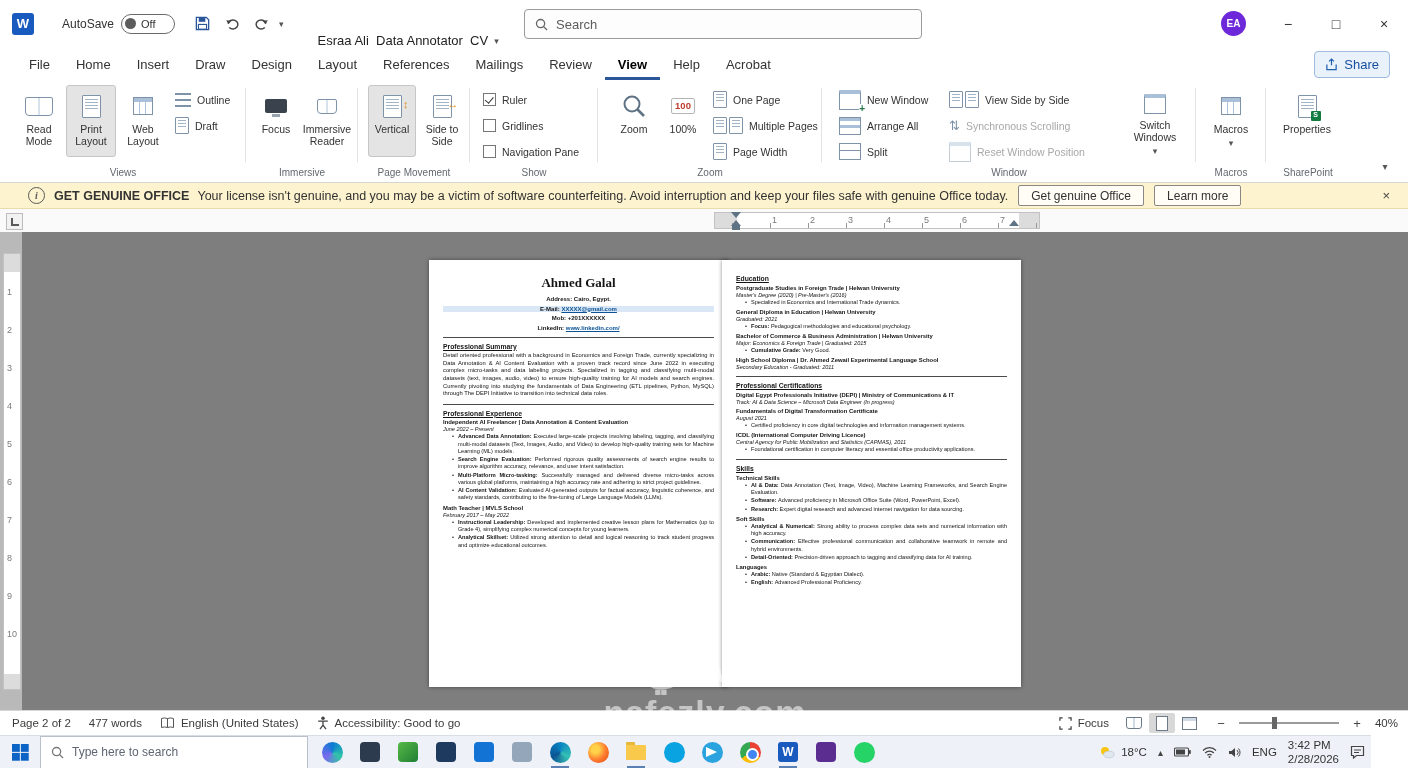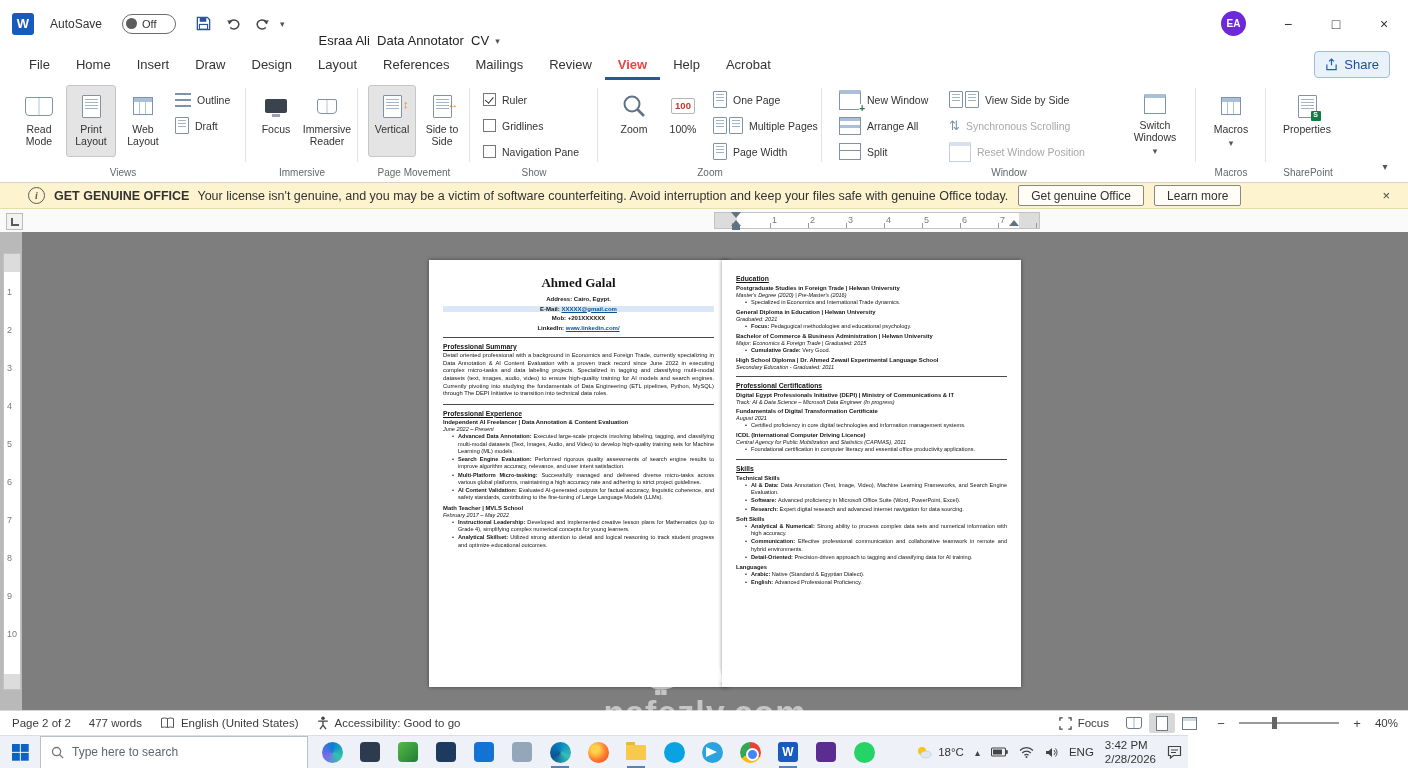--- a/index.html
+++ b/index.html
@@ -4,39 +4,39 @@
 <style>
   html,body{margin:0;padding:0;}
   body{width:1408px;height:768px;overflow:hidden;position:relative;background:#fff;
        font-family:"Liberation Sans",sans-serif;color:#252525;-webkit-font-smoothing:antialiased;}
   svg{display:block;}
 
   
   #titlebar{position:absolute;top:0;left:0;width:1408px;height:47px;background:#fff;display:flex;align-items:center;}
   .word-logo{width:22px;height:22px;margin-left:12px;background:#185abd;border-radius:3px;color:#fff;
              font-weight:bold;font-size:13px;display:flex;align-items:center;justify-content:center;}
-  .autosave{display:flex;align-items:center;gap:20px;margin-left:16px;font-size:12px;color:#333;}
+  .autosave{display:flex;align-items:center;gap:7px;margin-left:28px;font-size:12px;color:#333;}
   .toggle{width:46px;height:18px;border:1px solid #6a6a6a;border-radius:10px;display:flex;align-items:center;
           gap:5px;padding:0 3px;font-size:11px;color:#333;background:#fff;cursor:pointer;}
   .knob{width:11px;height:11px;border-radius:50%;background:#5c5c5c;}
   .qat{display:flex;align-items:center;gap:4px;margin-left:14px;}
   .qbtn{width:26px;height:26px;display:flex;align-items:center;justify-content:center;border-radius:3px;}
   .chev{font-size:9px;color:#555;}
   .doc-title-box{display:flex;align-items:center;gap:6px;margin-left:34px;font-size:13px;color:#222;margin-top:34px;}
   .tb-search{position:absolute;left:524px;top:9px;width:376px;height:28px;border:1px solid #9a9a9a;border-radius:4px;
              background:#fdfdfd;display:flex;align-items:center;gap:8px;padding:0 10px;font-size:13px;color:#5c5c5c;}
   .avatar{position:absolute;left:1221px;top:11px;width:25px;height:25px;border-radius:50%;background:#6d28d9;color:#fff;
           font-size:10px;display:flex;align-items:center;justify-content:center;font-weight:bold;}
   .winbtns{position:absolute;right:0;top:0;height:47px;display:flex;}
   .winbtn{width:48px;height:47px;display:flex;align-items:center;justify-content:center;font-size:14px;color:#333;}
 
   
   #menubar{position:absolute;top:47px;left:0;width:1408px;height:33px;background:#fff;display:flex;align-items:flex-end;padding-left:16px;box-sizing:border-box;}
   .tab{font-size:13px;color:#333;padding:7px 13px 8px;cursor:pointer;}
-  .tab.active{color:#ef4444;box-shadow:inset 0 -3px 0 #2b579a;font-weight:bold;}
+  .tab.active{color:#000000;box-shadow:inset 0 -3px 0 #2b579a;font-weight:bold;}
   .share-btn{position:absolute;right:18px;top:4px;height:25px;border:1px solid #9fbce0;border-radius:4px;background:#e9f1fb;
              display:flex;align-items:center;gap:6px;padding:0 10px;font-size:13px;color:#174f9e;}
 
   
   #ribbon{position:absolute;top:80px;left:0;width:1408px;height:103px;background:#fff;border-bottom:1px solid #d4d4d4;box-sizing:border-box;}
   .rgroup{position:absolute;top:0;height:102px;}
   .glabel{position:absolute;bottom:4px;left:0;right:0;text-align:center;font-size:10px;color:#63686e;}
   .gsep{position:absolute;right:0;top:8px;bottom:20px;width:1px;background:#e3e3e3;}
   .rlb{position:absolute;top:5px;height:72px;display:flex;flex-direction:column;align-items:center;padding-top:6px;
        gap:3px;font-size:10.5px;line-height:1.15;text-align:center;color:#333;border:1px solid transparent;border-radius:3px;box-sizing:border-box;}
@@ -145,21 +145,21 @@
   .vicon{width:26px;height:20px;display:flex;align-items:center;justify-content:center;border-radius:2px;}
   .vicon.active{background:#d8d8d8;}
   .vpage{width:10px;height:13px;background:#fff;border:1px solid #6d7b88;}
   .vbook{width:14px;height:10px;border:1px solid #6d7b88;border-radius:1px 1px 3px 3px;background:linear-gradient(to right,#fff 46%,#cfdae4 46% 54%,#fff 54%);}
   .vweb{width:13px;height:11px;border:1px solid #6d7b88;background:linear-gradient(to bottom,#cfdae4 0 3px,#fff 3px);}
   .zoom-track{width:100px;height:2px;background:#9a9a9a;position:relative;}
   .zoom-thumb{position:absolute;left:33px;top:-5px;width:5px;height:12px;background:#666;}
   .zoomsign{font-size:13px;color:#444;width:12px;text-align:center;}
 
   
-  #taskbar{position:absolute;top:735px;left:0;width:1188px;height:33px;background:#eef2f8;border-top:1px solid #d9dee6;
+  #taskbar{position:absolute;top:735px;left:0;width:1371px;height:33px;background:#eef2f8;border-top:1px solid #d9dee6;
            box-sizing:border-box;display:flex;align-items:center;}
   .start{width:40px;height:32px;display:flex;align-items:center;justify-content:center;flex:none;}
   .tb-searchbox{width:246px;height:31px;background:#fff;border:1px solid #b9c0cb;display:flex;align-items:center;gap:8px;
                 padding:0 10px;font-size:12px;color:#5f6672;flex:none;}
   .tb-apps{display:flex;align-items:center;gap:14px;margin-left:12px;}
   .tba{width:24px;height:26px;display:flex;align-items:center;justify-content:center;position:relative;flex:none;}
   .tba.running::after{content:"";position:absolute;bottom:-3px;left:3px;right:3px;height:2px;background:#5a80b4;}
   .sq{width:20px;height:20px;border-radius:4px;}
   .ci{width:21px;height:21px;border-radius:50%;}
   .tray{margin-left:auto;display:flex;align-items:center;gap:11px;padding-right:6px;font-size:11.5px;color:#333;}
@@ -200,20 +200,27 @@
       <svg width="16" height="16" viewBox="0 0 16 16" style="transform:scaleX(-1)">
           <path d="M4 7.5 a5 4.5 0 1 1 1.2 4" fill="none" stroke="#444" stroke-width="1.5"></path>
           <path d="M2.2 4.2 L4.6 8.2 L7.4 4.8 Z" fill="#444"></path>
         </svg>
     </div>
     <span class="chev">▾</span>
   </div>
   <div class="doc-title-box">
     <span>Esraa Ali_Data Annotator_CV</span>
     <span class="chev">▾</span>
+  </div>
+  <div class="tb-search">
+    <svg width="13" height="13" viewBox="0 0 14 14">
+        <circle cx="6" cy="6" r="4.4" fill="none" stroke="#666" stroke-width="1.4"></circle>
+        <line x1="9.3" y1="9.3" x2="13" y2="13" stroke="#666" stroke-width="1.4"></line>
+      </svg>
+    <span>Search</span>
   </div>
   <div class="avatar">EA</div>
   <div class="winbtns">
     <div class="winbtn">−</div>
     <div class="winbtn">□</div>
     <div class="winbtn">×</div>
   </div>
 </header>
 
 <nav id="menubar">

